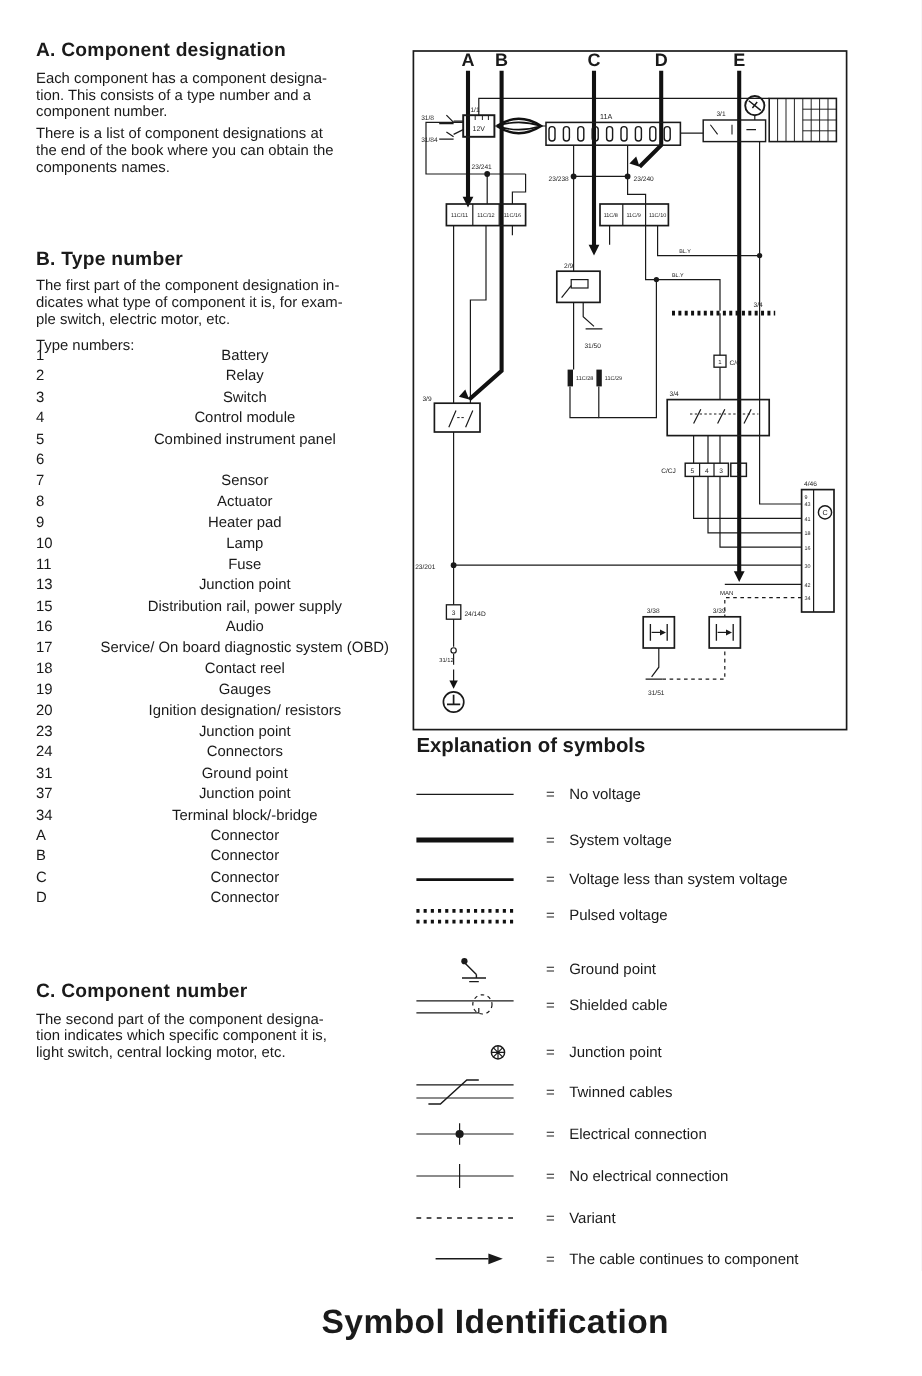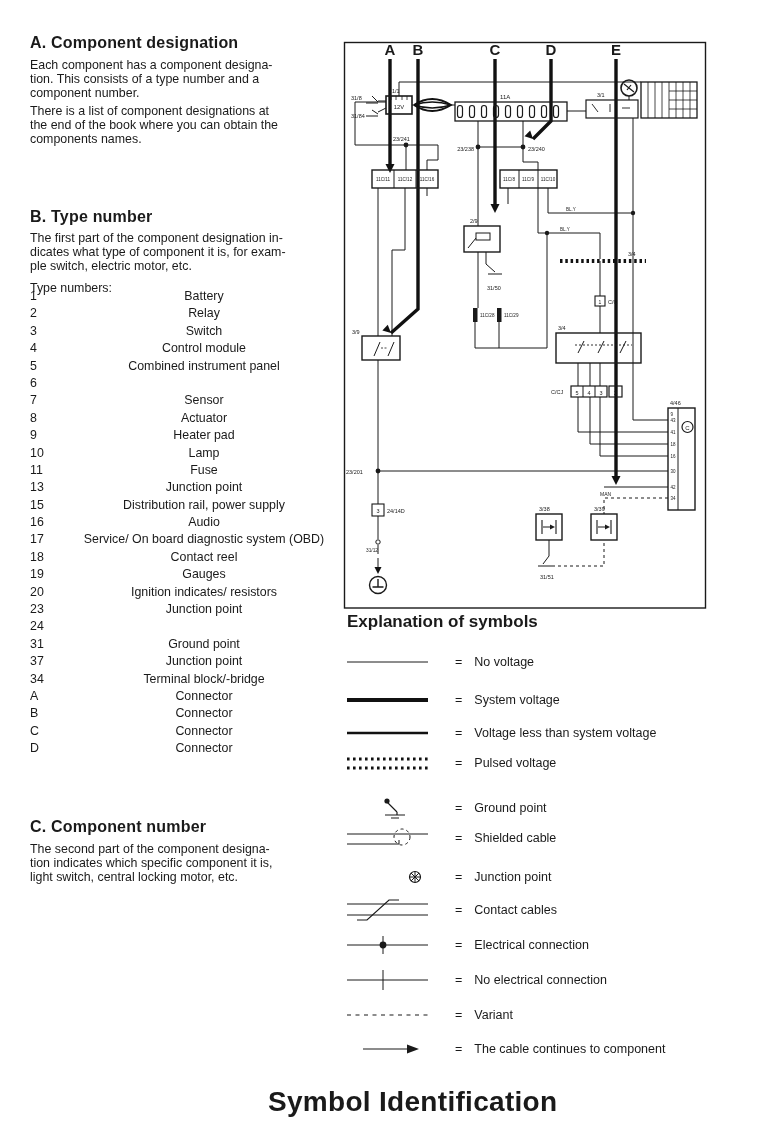--- a/index.html
+++ b/index.html
@@ -101,28 +101,29 @@
       <div class="tn-row">
         <span class="tn-num">18</span>
         <span class="tn-label">Contact reel</span>
       </div>
       <div class="tn-row">
         <span class="tn-num">19</span>
         <span class="tn-label">Gauges</span>
       </div>
       <div class="tn-row">
         <span class="tn-num">20</span>
-        <span class="tn-label">Ignition indicates/ resistors</span>
+        <span class="tn-label">Ignition designation/ resistors</span>
       </div>
       <div class="tn-row">
         <span class="tn-num">23</span>
         <span class="tn-label">Junction point</span>
       </div>
       <div class="tn-row">
         <span class="tn-num">24</span>
+        <span class="tn-label">Connectors</span>
       </div>
       <div class="tn-row">
         <span class="tn-num">31</span>
         <span class="tn-label">Ground point</span>
       </div>
       <div class="tn-row">
         <span class="tn-num">37</span>
         <span class="tn-label">Junction point</span>
       </div>
       <div class="tn-row">
@@ -447,21 +448,21 @@
     </svg>
     <span class="sym-eq">=</span>
     <span class="sym-label">Junction point</span>
   </div>
   <div class="sym-row" style="top:898px">
     <svg class="sym-art" viewBox="0 0 85 24">
       <path d="M2,6 H83 M2,17 H83" stroke="#1a1a1a" stroke-width="1" fill="none"></path>
       <path d="M12,22 H22 L44,2 H54" stroke="#1a1a1a" stroke-width="1.2" fill="none"></path>
     </svg>
     <span class="sym-eq">=</span>
-    <span class="sym-label">Contact cables</span>
+    <span class="sym-label">Twinned cables</span>
   </div>
   <div class="sym-row" style="top:933px">
     <svg class="sym-art" viewBox="0 0 85 24">
       <path d="M2,12 H83 M38,3 V21" stroke="#1a1a1a" stroke-width="1" fill="none"></path>
       <circle cx="38" cy="12" r="3.4" fill="#1a1a1a"></circle>
     </svg>
     <span class="sym-eq">=</span>
     <span class="sym-label">Electrical connection</span>
   </div>
   <div class="sym-row" style="top:968px">

